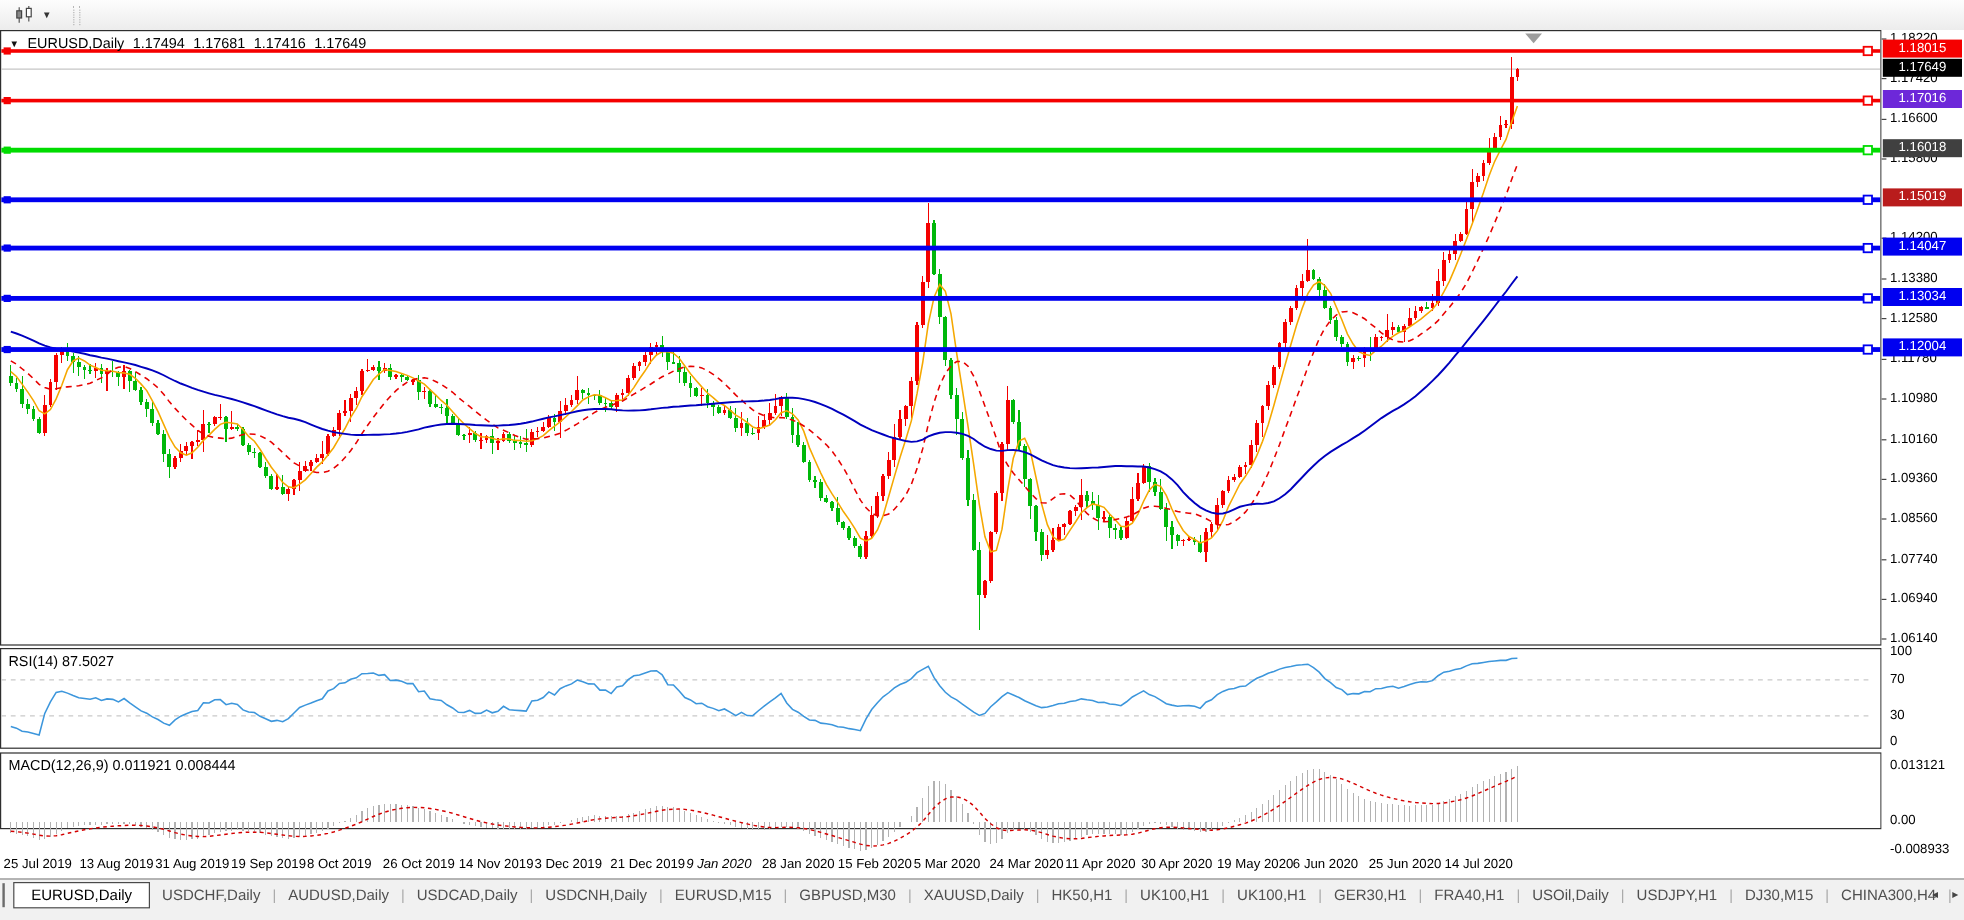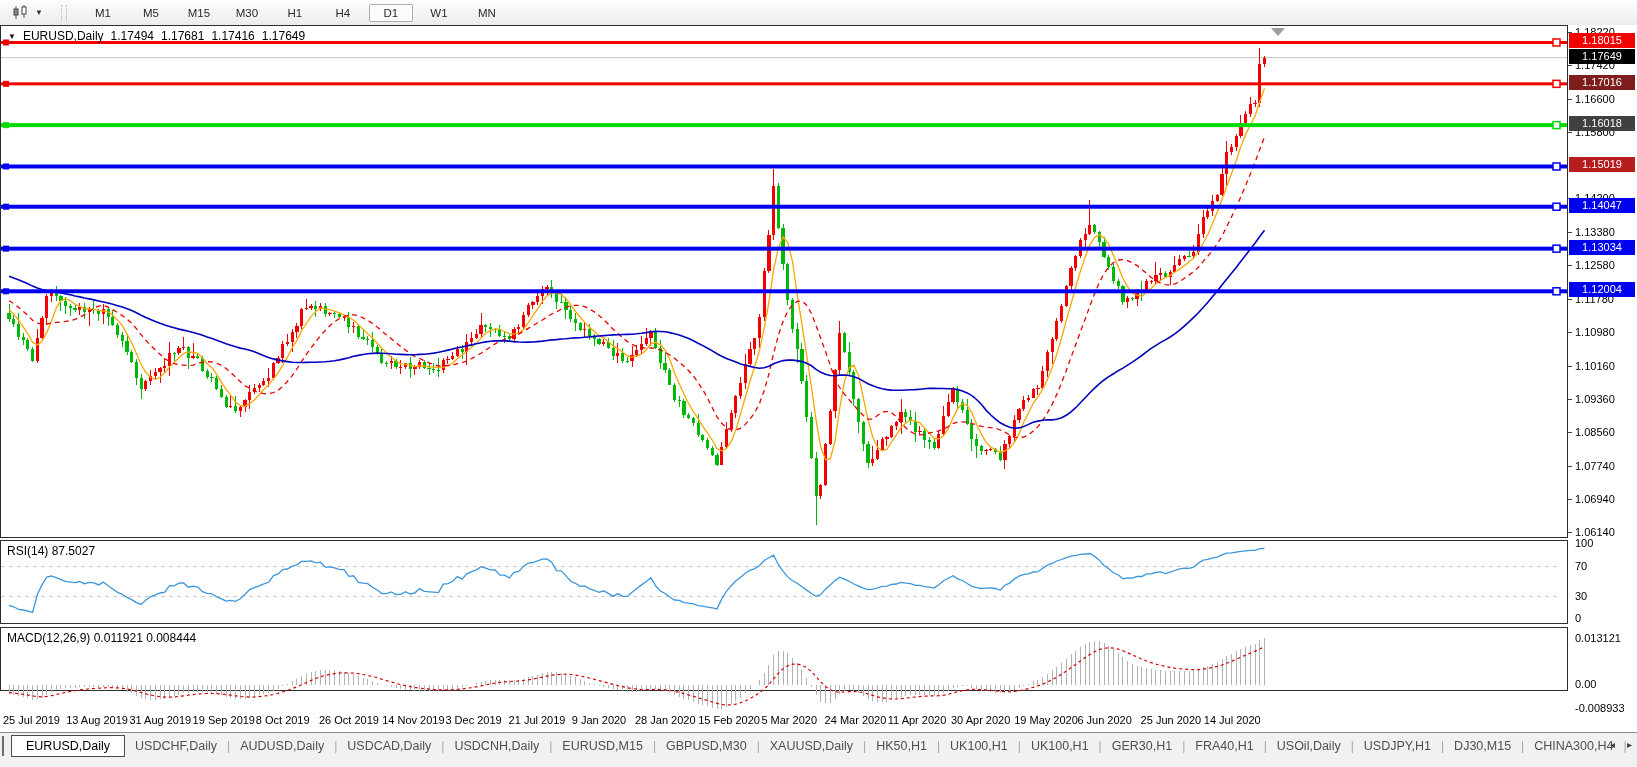--- a/index.html
+++ b/index.html
@@ -61,31 +61,20 @@
     <div class="tool-icon">
       <svg width="18" height="15" viewBox="0 0 18 15">
         <line x1="4" y1="1" x2="4" y2="14" stroke="#555" stroke-width="1"></line>
         <rect x="2" y="4" width="4" height="6" fill="#888" stroke="#444"></rect>
         <line x1="12" y1="0" x2="12" y2="13" stroke="#555" stroke-width="1"></line>
         <rect x="10" y="2" width="4" height="7" fill="#fff" stroke="#444"></rect>
       </svg>
       <span class="caret">▼</span>
     </div>
     <div class="toolbar-grip"></div>
-    <div class="tf-wrap" id="tfWrap">
-        <div class="tfbtn">M1</div>
-        <div class="tfbtn">M5</div>
-        <div class="tfbtn">M15</div>
-        <div class="tfbtn">M30</div>
-        <div class="tfbtn">H1</div>
-        <div class="tfbtn">H4</div>
-        <div class="tfbtn active">D1</div>
-        <div class="tfbtn">W1</div>
-        <div class="tfbtn">MN</div>
-      </div>
   </div>
 
   <div class="window">
 
     <div class="panel panel-main">
       <svg id="mainSvg" width="1566" height="511">
           <line x1="0" y1="31.63410596026441" x2="1566" y2="31.63410596026441" stroke="#c6c6c6" stroke-width="1"></line>
           <g shape-rendering="crispEdges">
             <line x1="8" y1="278.02365647172155" x2="8" y2="295.83603670178906" stroke="#00b80a" stroke-width="1"></line>
             <rect x="6.4" y="287.4603263784367" width="3.2" height="5.848407903583563" fill="#00b80a"></rect>
@@ -959,22 +948,22 @@
 
     <div class="time-axis" id="timeAxis">
         <div class="date-label" style="left: 3px;">25 Jul 2019</div>
         <div class="date-label" style="left: 66.2px;">13 Aug 2019</div>
         <div class="date-label" style="left: 129.4px;">31 Aug 2019</div>
         <div class="date-label" style="left: 192.6px; text-align: center;">19 Sep 2019</div>
         <div class="date-label" style="left: 255.8px;">8 Oct 2019</div>
         <div class="date-label" style="left: 319px;">26 Oct 2019</div>
         <div class="date-label" style="left: 382.2px;">14 Nov 2019</div>
         <div class="date-label" style="left: 445.4px;">3 Dec 2019</div>
-        <div class="date-label" style="left: 508.6px;">21 Jul 2019</div>
-        <div class="date-label" style="left: 571.8px;">9 Jan 2020</div>
+        <div class="date-label" style="left: 508.6px;">21 Dec 2019</div>
+        <div class="date-label" style="left: 571.8px; font-style: italic;">9 Jan 2020</div>
         <div class="date-label" style="left: 635px;">28 Jan 2020</div>
         <div class="date-label" style="left: 698.2px;">15 Feb 2020</div>
         <div class="date-label" style="left: 761.4px;">5 Mar 2020</div>
         <div class="date-label" style="left: 824.6px;">24 Mar 2020</div>
         <div class="date-label" style="left: 887.8px;">11 Apr 2020</div>
         <div class="date-label" style="left: 951px;">30 Apr 2020</div>
         <div class="date-label" style="left: 1014.2px;">19 May 2020</div>
         <div class="date-label" style="left: 1077.4px;">6 Jun 2020</div>
         <div class="date-label" style="left: 1140.6px;">25 Jun 2020</div>
         <div class="date-label" style="left: 1203.8px;">14 Jul 2020</div>
@@ -989,21 +978,21 @@
         <div class="tick" style="top: 234.444px;">1.12580</div>
         <div class="tick" style="top: 267.556px;">1.11780</div>
         <div class="tick" style="top: 300.669px;">1.10980</div>
         <div class="tick" style="top: 334.609px;">1.10160</div>
         <div class="tick" style="top: 367.722px;">1.09360</div>
         <div class="tick" style="top: 400.834px;">1.08560</div>
         <div class="tick" style="top: 434.775px;">1.07740</div>
         <div class="tick" style="top: 467.887px;">1.06940</div>
         <div class="tick" style="top: 501px;">1.06140</div>
         <div class="badge" style="top: 8.4851px; background: rgb(245, 0, 0);">1.18015</div>
-        <div class="badge" style="top: 49.8344px; background: #7f1d1d;">1.17016</div>
+        <div class="badge" style="top: 49.8344px; background: #6d28d9;">1.17016</div>
         <div class="badge" style="top: 91.1424px; background: #404040;">1.16018</div>
         <div class="badge" style="top: 132.492px; background: #b91c1c;">1.15019</div>
         <div class="badge" style="top: 172.724px; background: rgb(0, 0, 240);">1.14047</div>
         <div class="badge" style="top: 214.652px; background: rgb(0, 0, 240);">1.13034</div>
         <div class="badge" style="top: 257.285px; background: rgb(0, 0, 240);">1.12004</div>
         <div class="badge" style="top: 23.6341px; background: rgb(0, 0, 0);">1.17649</div>
         <div class="ind-axis-label" style="top: 512px;">100</div>
         <div class="ind-axis-label" style="top: 534.5px;">70</div>
         <div class="ind-axis-label" style="top: 564.5px;">30</div>
         <div class="ind-axis-label" style="top: 587px;">0</div>

